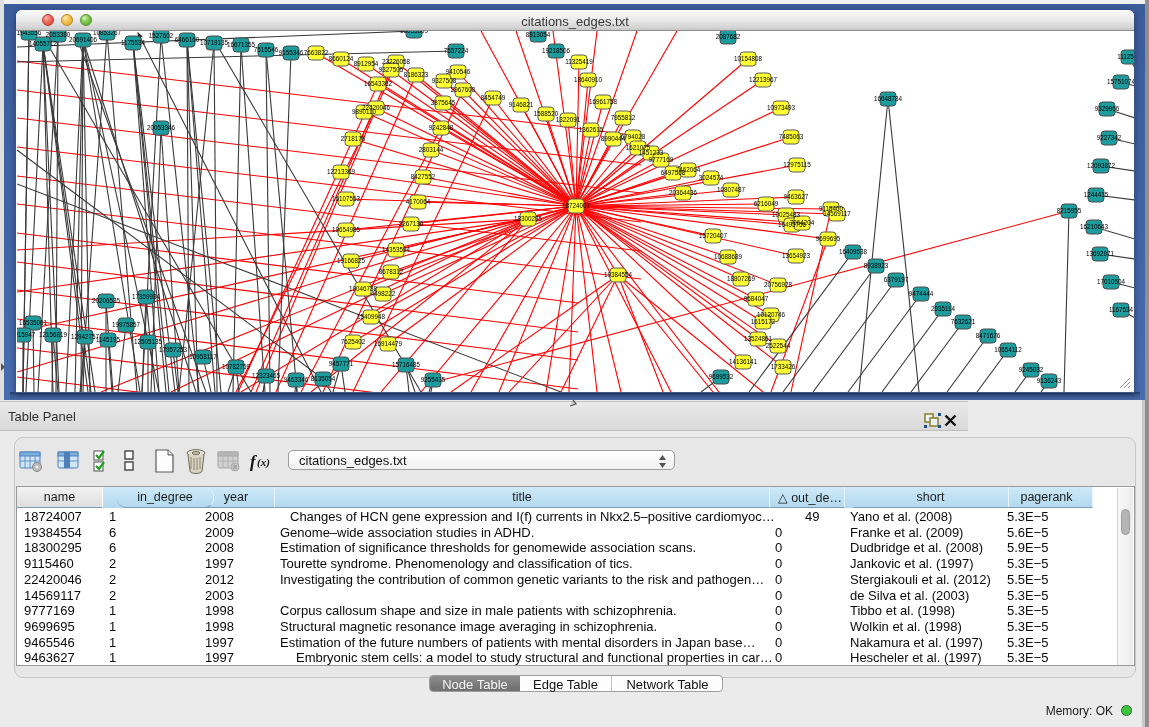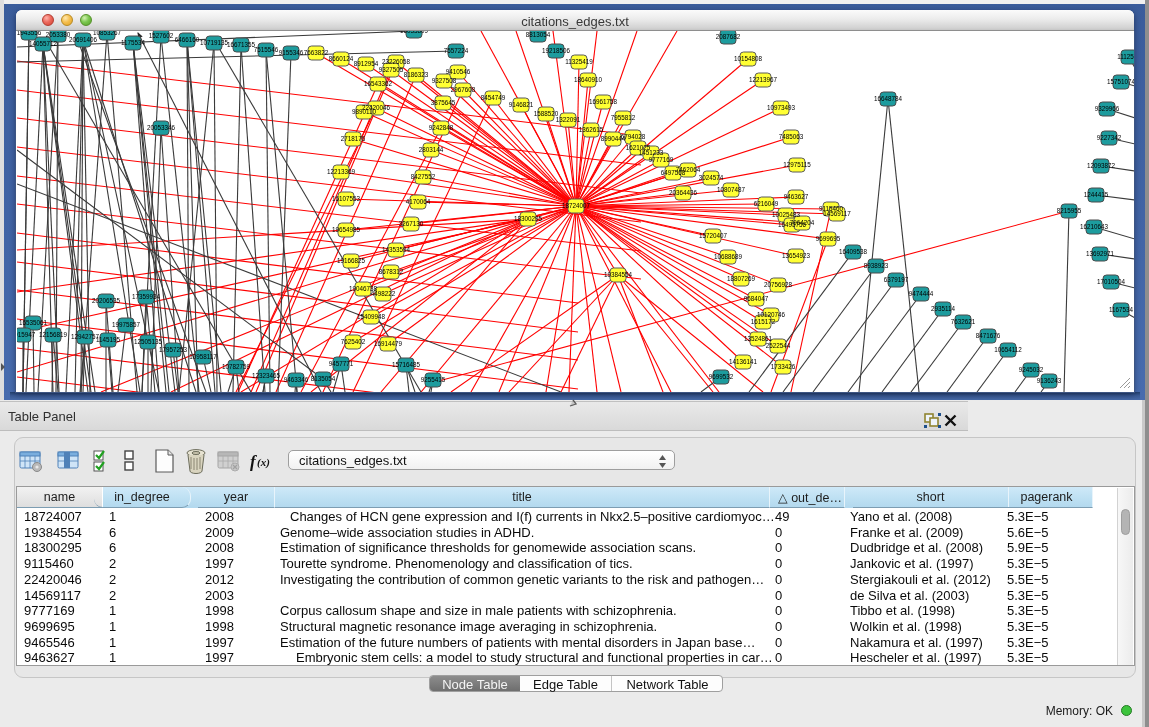--- a/index.html
+++ b/index.html
@@ -656,34 +656,34 @@
         </g>
 </svg>
     </div>
   <div id="combo">citations_edges.txt<svg style="position:absolute;right:7px;top:4px" width="9" height="13" viewBox="0 0 9 13">
         <path d="M4.5 0 L8 5 L1 5 z" fill="#555"></path>
         <path d="M4.5 13 L8 8 L1 8 z" fill="#555"></path>
       </svg></div>
   <div id="tablewrap">
     <div class="thead">
         <div class="hcell gray" style="left:0px;width:86px;">name</div>
-        <div class="hcell" style="left:77px;width:97px;border-radius:9px;">in_degree</div>
+        <div class="hcell" style="left:100px;width:97px;border-radius:9px;">in_degree</div>
         <div class="hcell" style="left:181px;width:77px;">year</div>
         <div class="hcell" style="left:258px;width:495px;">title</div>
         <div class="hcell" style="left:753px;width:75px;text-align:center;padding-left:6px;">△ out_de…</div>
         <div class="hcell" style="left:836px;width:156px;">short</div>
         <div class="hcell" style="left:984px;width:92px;">pagerank</div>
       </div>
       <div id="rowsbox">
         <div class="trow" style="top:0.0px">
           <span style="left:7px">18724007</span>
           <span style="left:92px">1</span>
           <span style="left:188px">2008</span>
           <span style="left:273px">Changes of HCN gene expression and I(f) currents in Nkx2.5–positive cardiomyoc…</span>
-          <span style="left:758px">49</span>
+          <span style="left:788px">49</span>
           <span style="left:833px">Yano et al. (2008)</span>
           <span style="left:990px">5.3E−5</span>
         </div>
         <div class="trow" style="top:15.7px">
           <span style="left:7px">19384554</span>
           <span style="left:92px">6</span>
           <span style="left:188px">2009</span>
           <span style="left:263px">Genome–wide association studies in ADHD.</span>
           <span style="left:758px">0</span>
           <span style="left:833px">Franke et al. (2009)</span>

